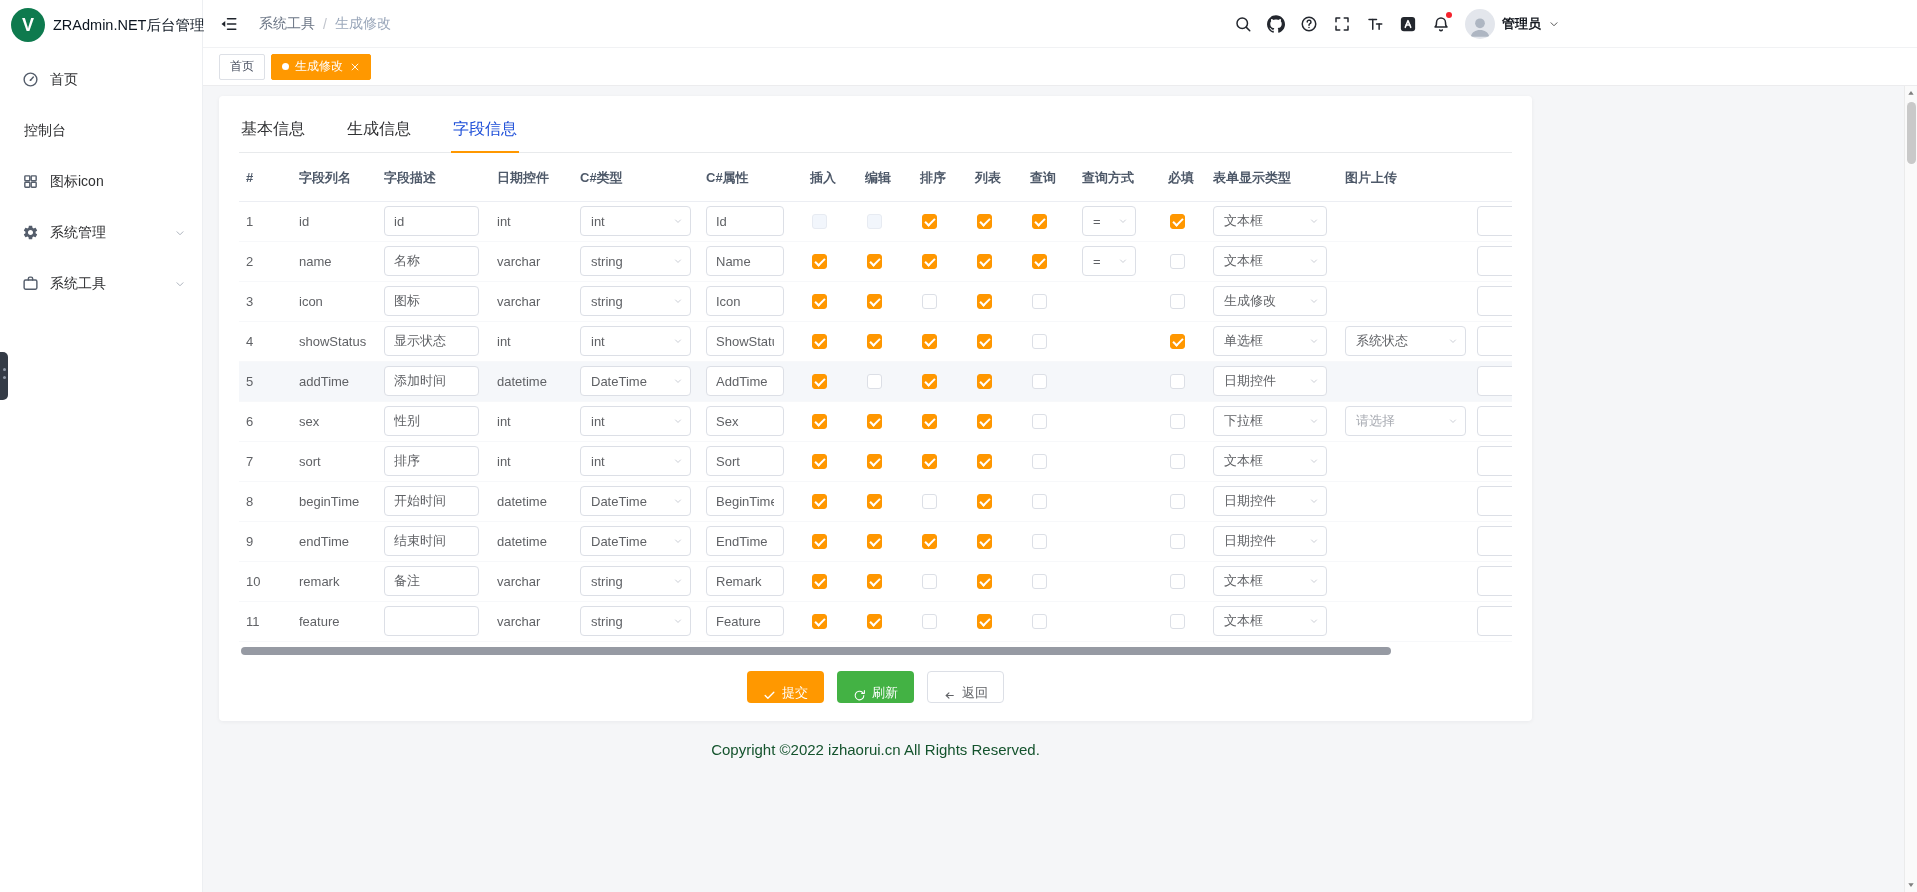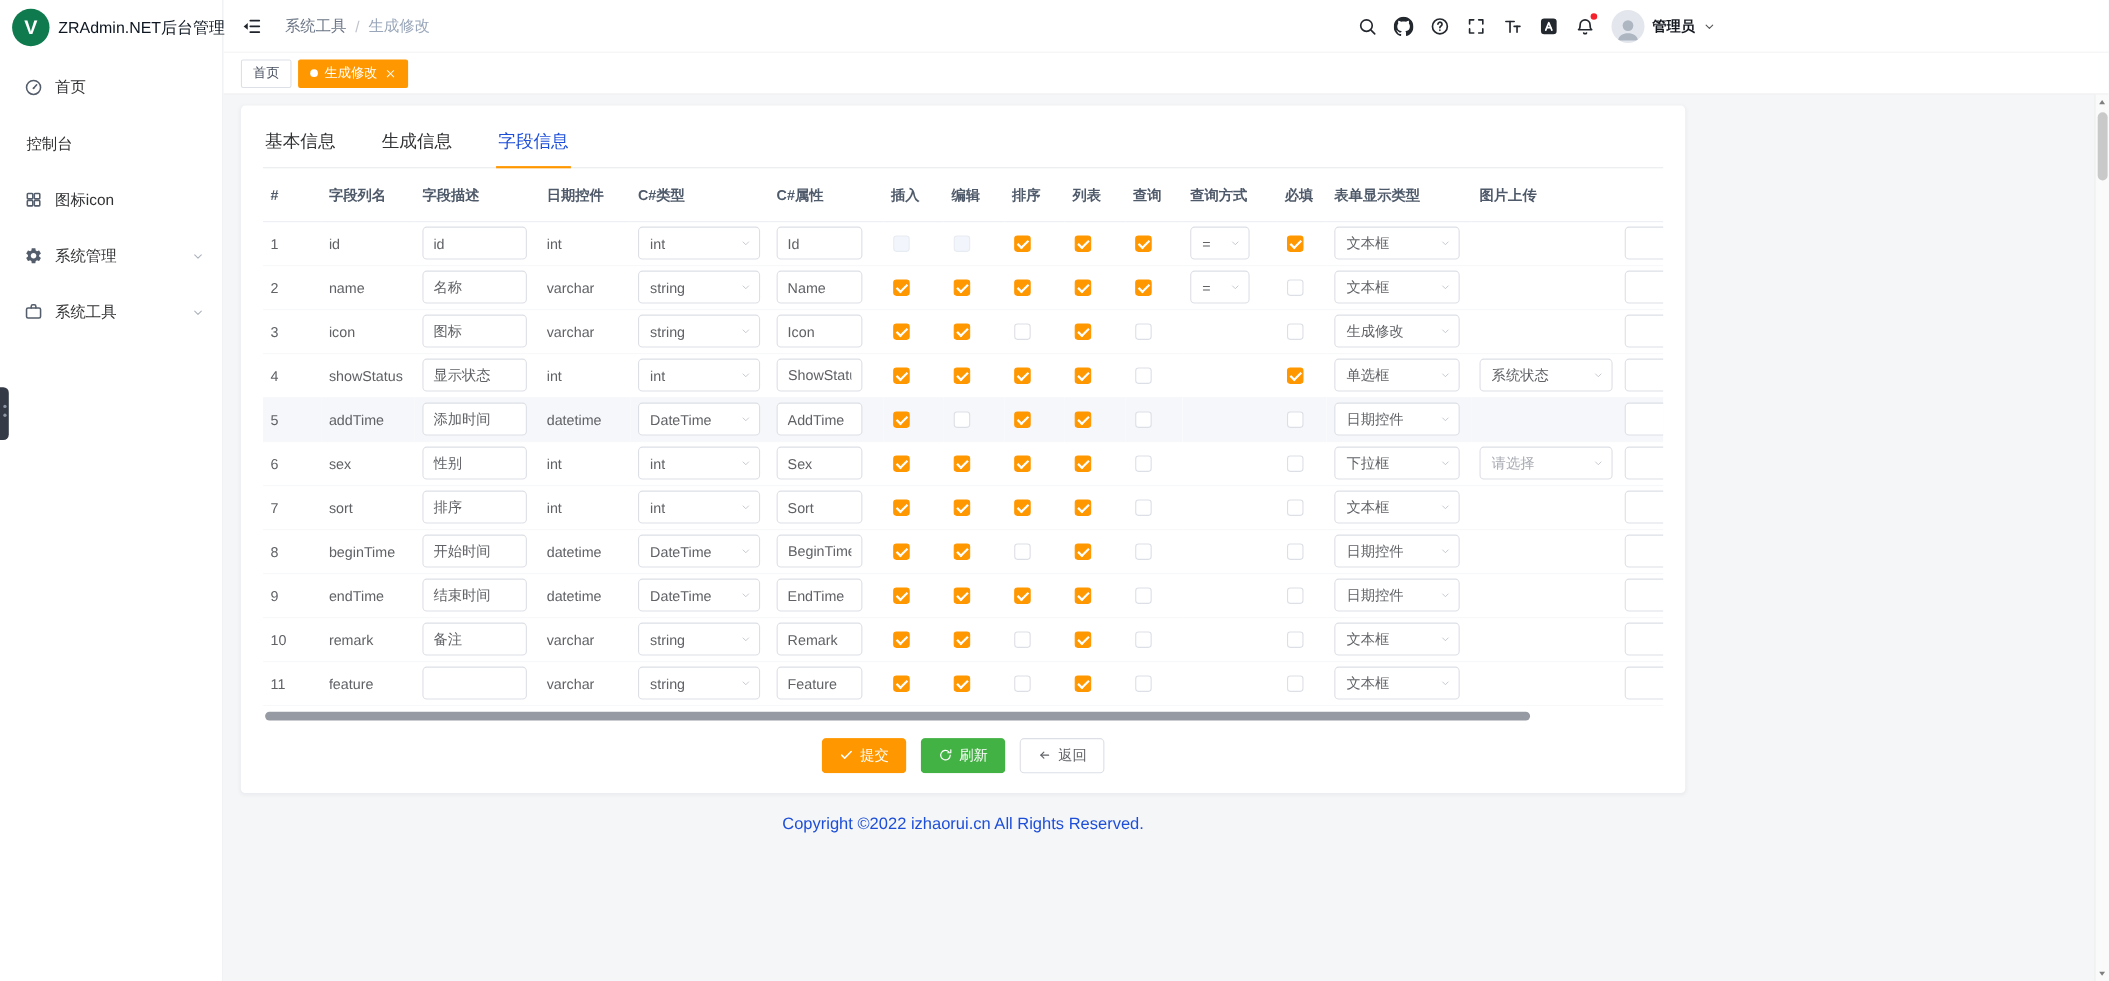--- a/index.html
+++ b/index.html
@@ -88,28 +88,28 @@
   .w-dict { width:128px; }
 
   .cb { display:inline-block; width:15px; height:15px; border:1px solid #dcdfe6; border-radius:3px; background:#fff; position:relative; vertical-align:middle; cursor:pointer; margin-left:2px; }
   .cb.on { background:#ff9700; border-color:#ff9700; }
   .cb.on::after { content:""; position:absolute; left:4px; top:1px; width:4px; height:8px; border:solid #fff; border-width:0 2px 2px 0; transform:rotate(45deg); }
   .cb.disabled { background:#f2f6fc; border-color:#e7ebf2; cursor:not-allowed; }
 
   .h-scrollbar { margin:5px 0 0 2px; width:1150px; height:8px; border-radius:4px; background:#969aa3; cursor:pointer; }
 
   .actions { display:flex; justify-content:center; gap:13px; margin-top:16px; }
-  .btn { display:inline-flex; align-items:center; gap:6px; height:32px; padding:0 15px; border-radius:4px; font-size:13px; cursor:pointer; border:1px solid transparent; font-family:inherit; }
+  .btn { display:inline-flex; align-items:flex-end; gap:6px; height:32px; padding:0 15px; border-radius:4px; font-size:13px; cursor:pointer; border:1px solid transparent; font-family:inherit; }
   .btn-ic { display:inline-flex; width:13px; height:13px; }
   .btn-ic svg { width:13px; height:13px; }
   .btn-submit { background:#ff9800; color:#fff; }
   .btn-refresh { background:#43b244; color:#fff; }
   .btn-back { background:#fff; border-color:#dcdfe6; color:#606266; }
 
-  .page-footer { width:1313px; text-align:center; margin-top:20px; color:#1d4ed8; font-size:15px; }
+  .page-footer { width:1313px; text-align:center; margin-top:20px; color:#14532d; font-size:15px; }
 
   
   .v-scrollbar { position:absolute; right:0; top:86px; bottom:0; width:13px; background:#fafafa; border-left:1px solid #ebebeb; display:flex; flex-direction:column; align-items:center; z-index:5; }
   .v-arrow { width:13px; height:14px; color:#7e7e7e; display:flex; align-items:center; justify-content:center; cursor:pointer; flex:none; }
   .v-arrow svg { width:8px; height:8px; }
   .v-thumb { width:9px; height:62px; background:#c9c9c9; border-radius:5px; margin-top:2px; cursor:grab; flex:none; }
   .v-arrow.bottom { margin-top:auto; }
 </style>
 </head>
 <body>

